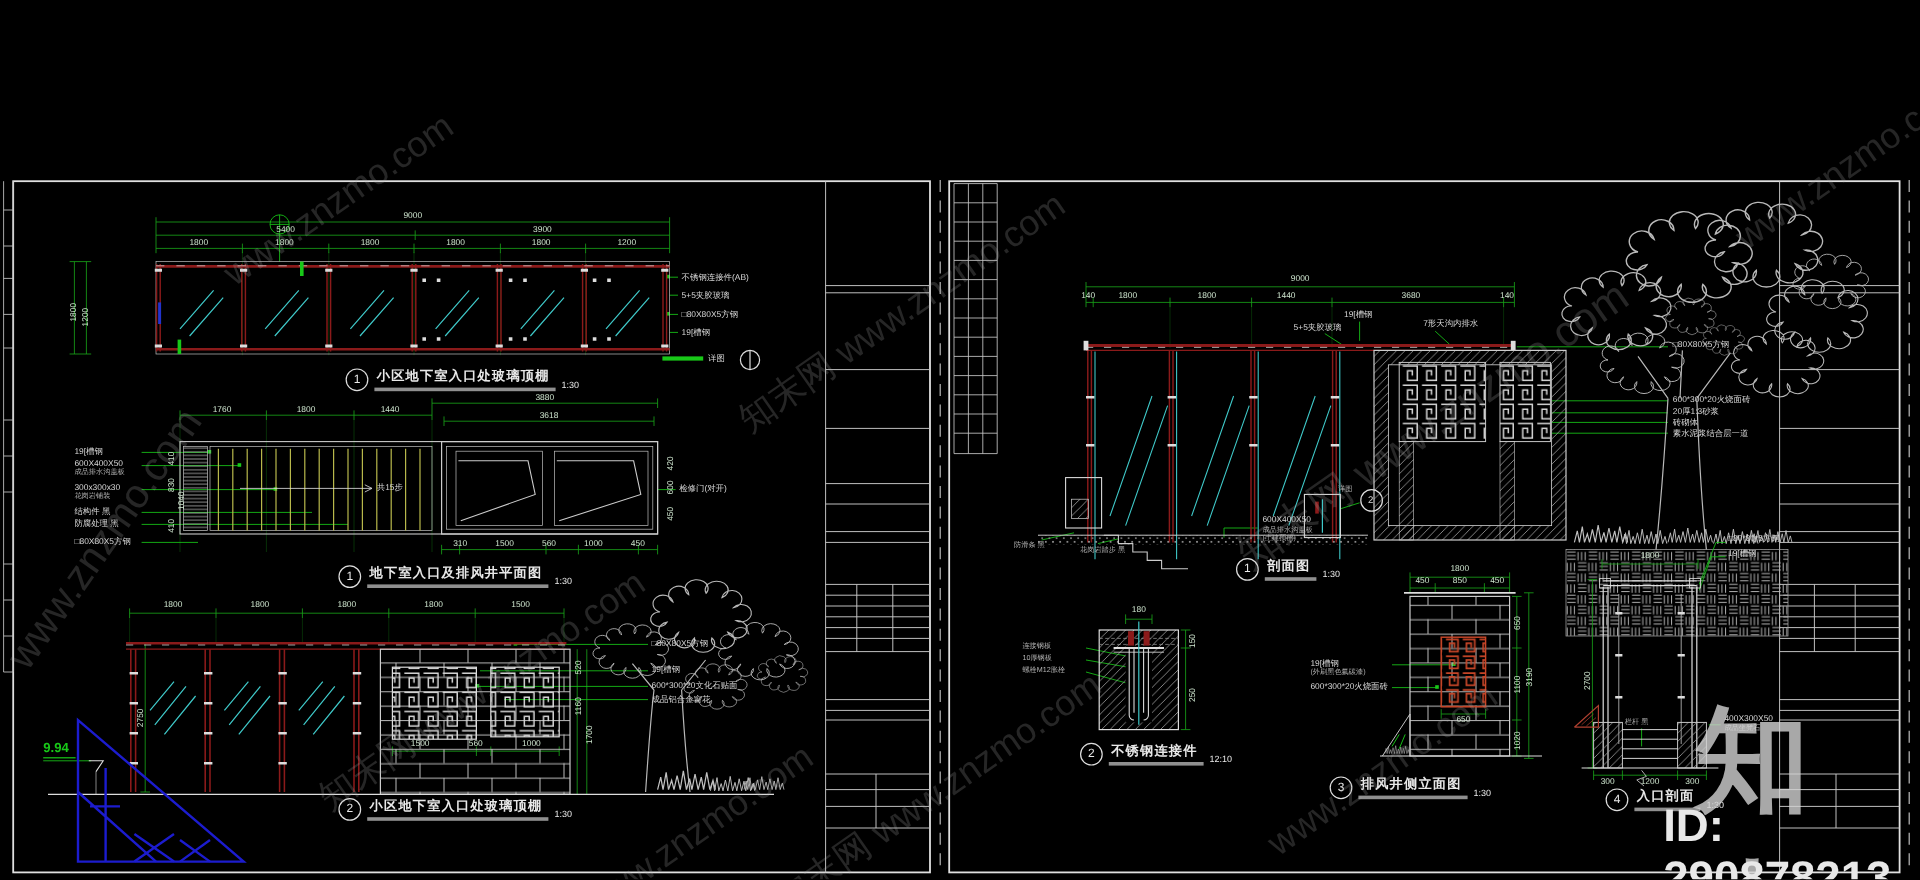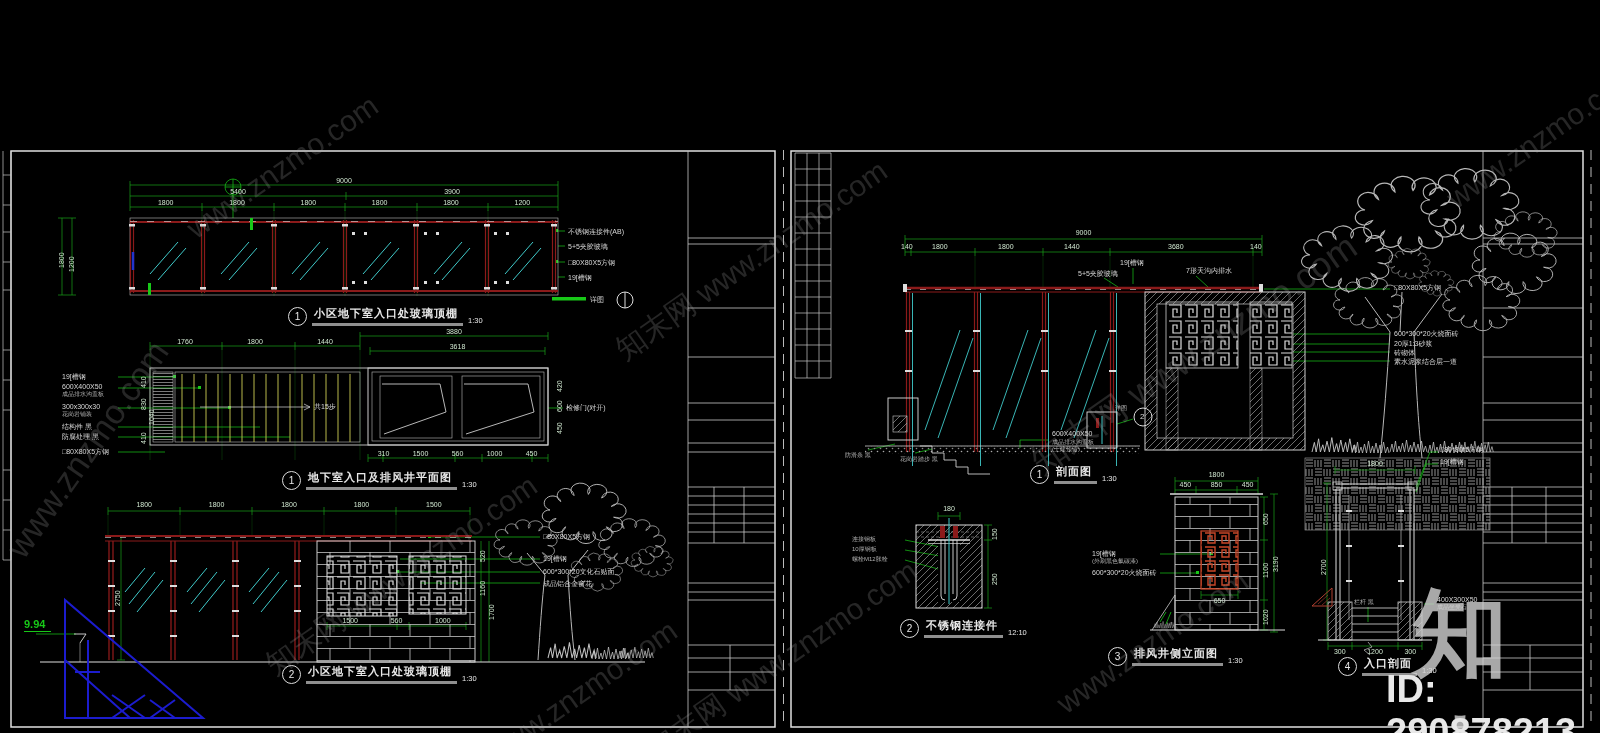--- a/index.html
+++ b/index.html
@@ -18,21 +18,21 @@
   .dtitle{display:flex;align-items:center;gap:5px;color:#E8E8E8;z-index:3;}
   .circ{width:17px;height:17px;border:1.3px solid #DDD;border-radius:50%;display:flex;
         align-items:center;justify-content:center;font-size:10px;flex:none;}
   .tt{font-size:11px;font-weight:bold;border-bottom:3px solid #8F8F8F;padding:0 5px 2px 2px;letter-spacing:1px;}
   .sc{font-size:7.5px;align-self:flex-end;margin-bottom:1px;}
   .wm{position:absolute;color:rgba(175,175,175,0.22);font-size:30px;white-space:nowrap;
       transform:rotate(-35deg);pointer-events:none;z-index:6;}
   #logo-znmo{left:1412px;top:570px;font-size:96px;font-weight:bold;color:rgba(210,210,210,0.8);
       letter-spacing:6px;z-index:7;}
   #id-text{left:1386px;top:668px;font-size:38px;font-weight:bold;color:#E8E8E8;z-index:7;}
-  #level-mark{left:24px;top:618px;font-size:11px;font-weight:bold;color:#18C818;
+  #level-mark{left:36px;top:618px;font-size:11px;font-weight:bold;color:#18C818;
       border-bottom:1.5px solid #18C818;padding:0 6px 1px 0;z-index:3;}
 </style>
 </head>
 <body>
 
 <div id="stage">
 
 
 <svg class="linework" width="1600" height="733" viewBox="0 0 1600 733">
 <defs>

